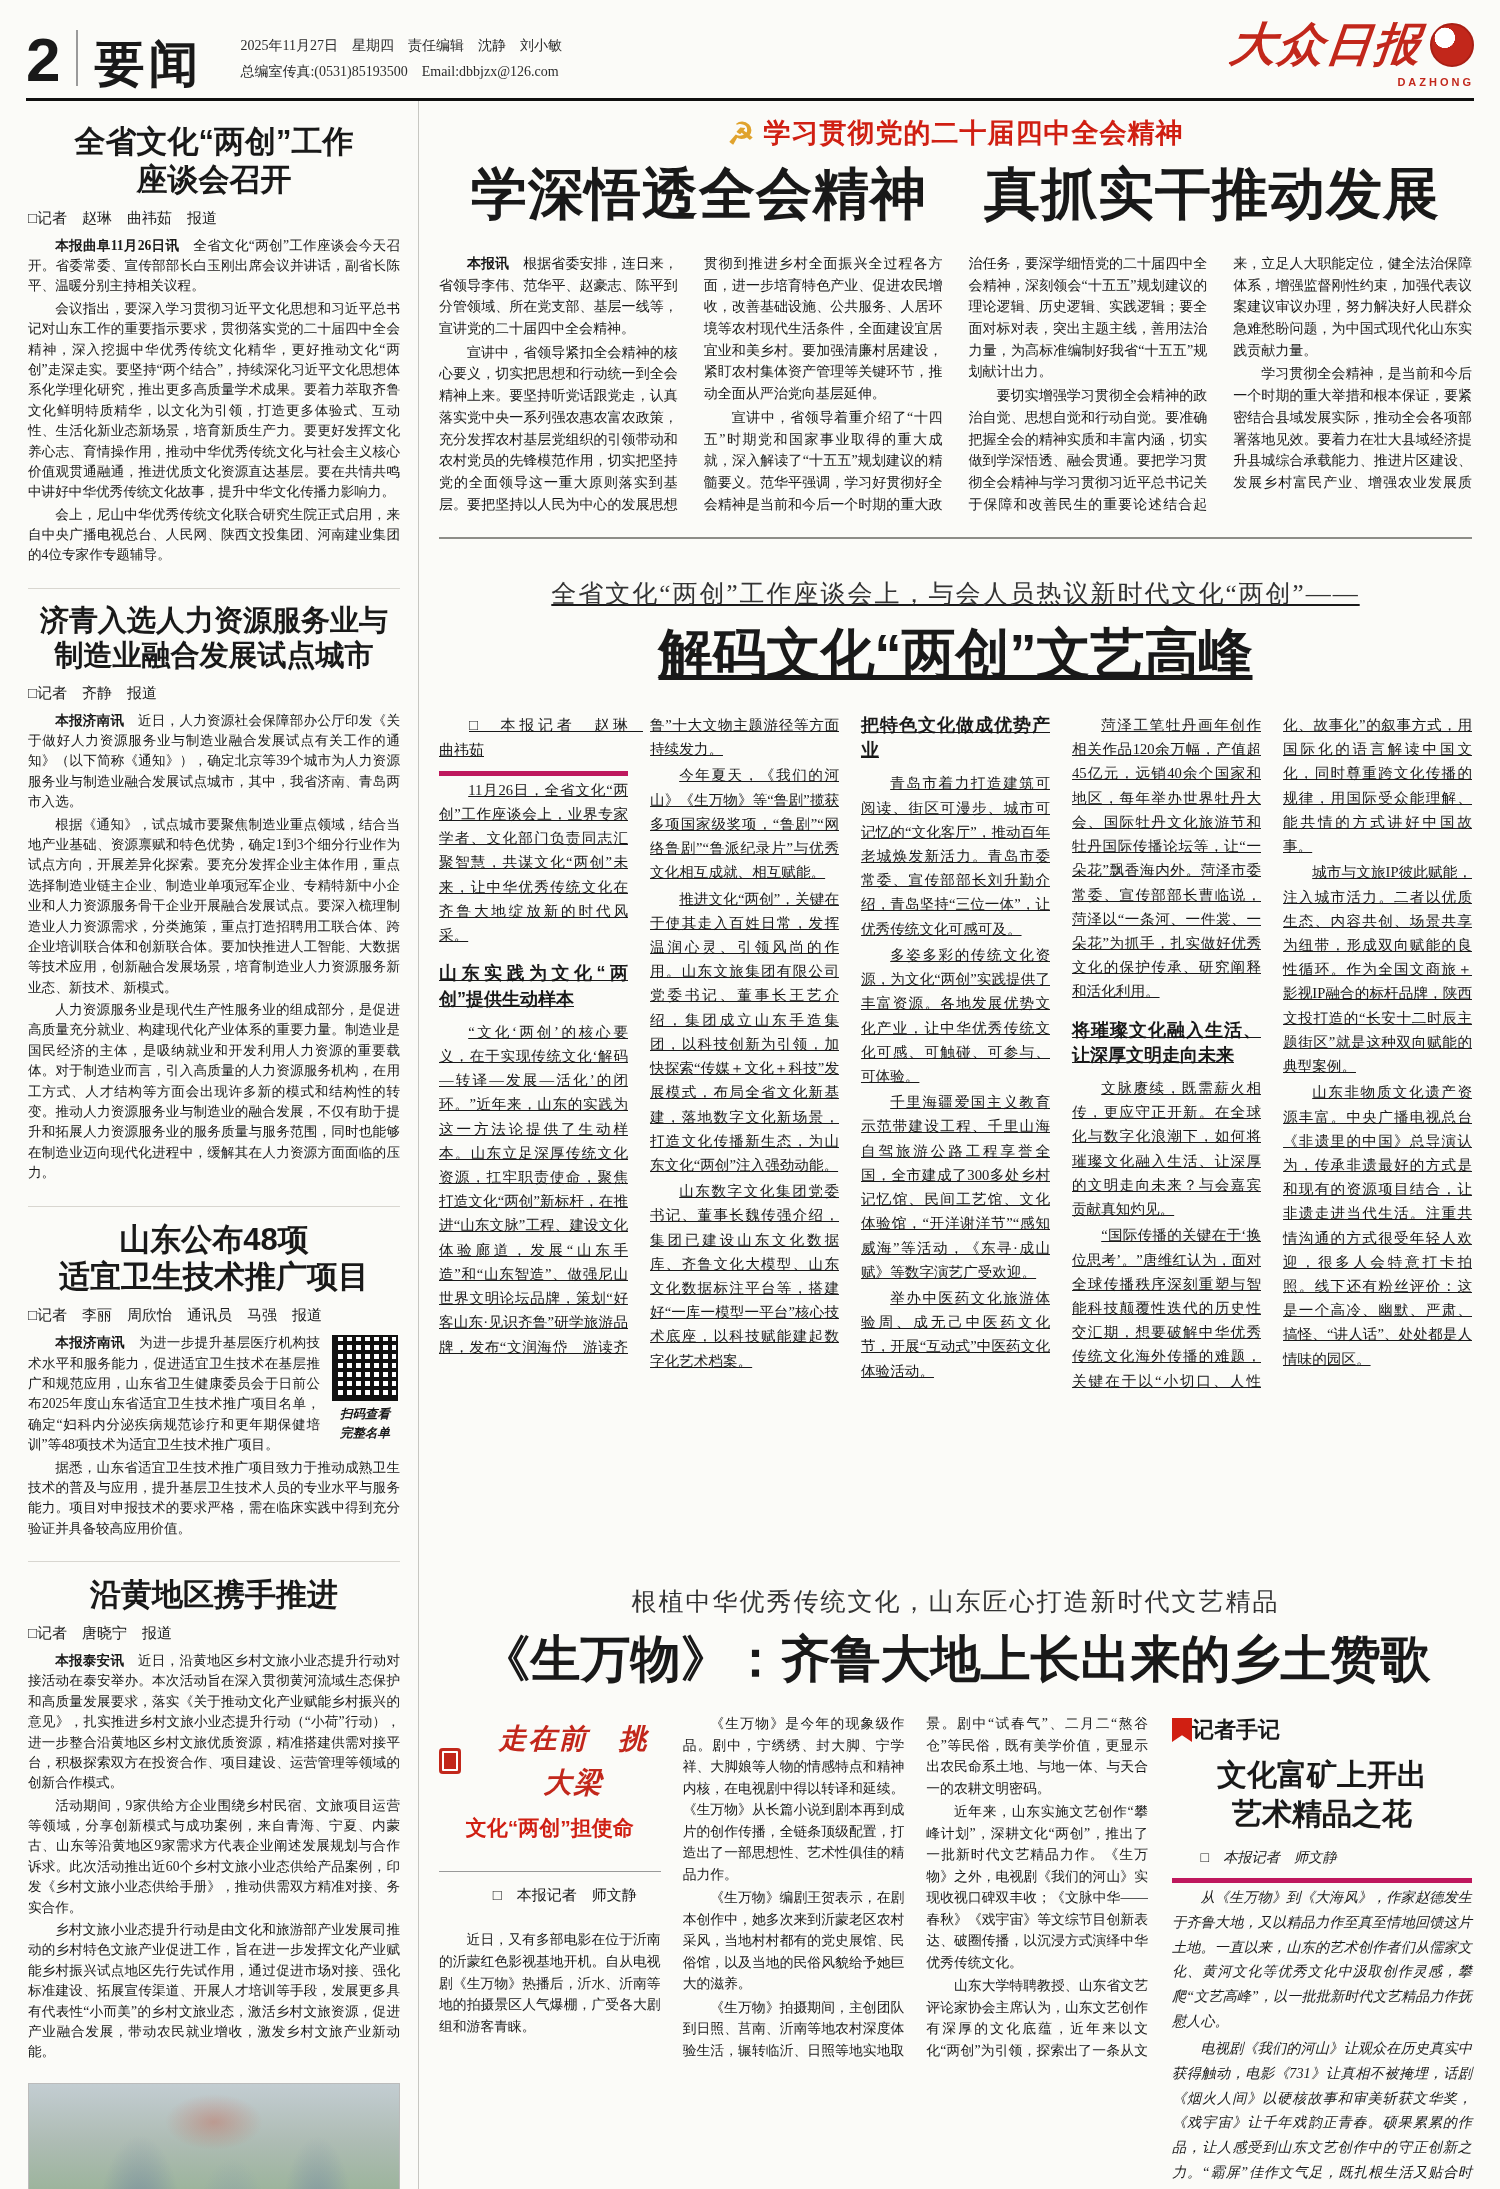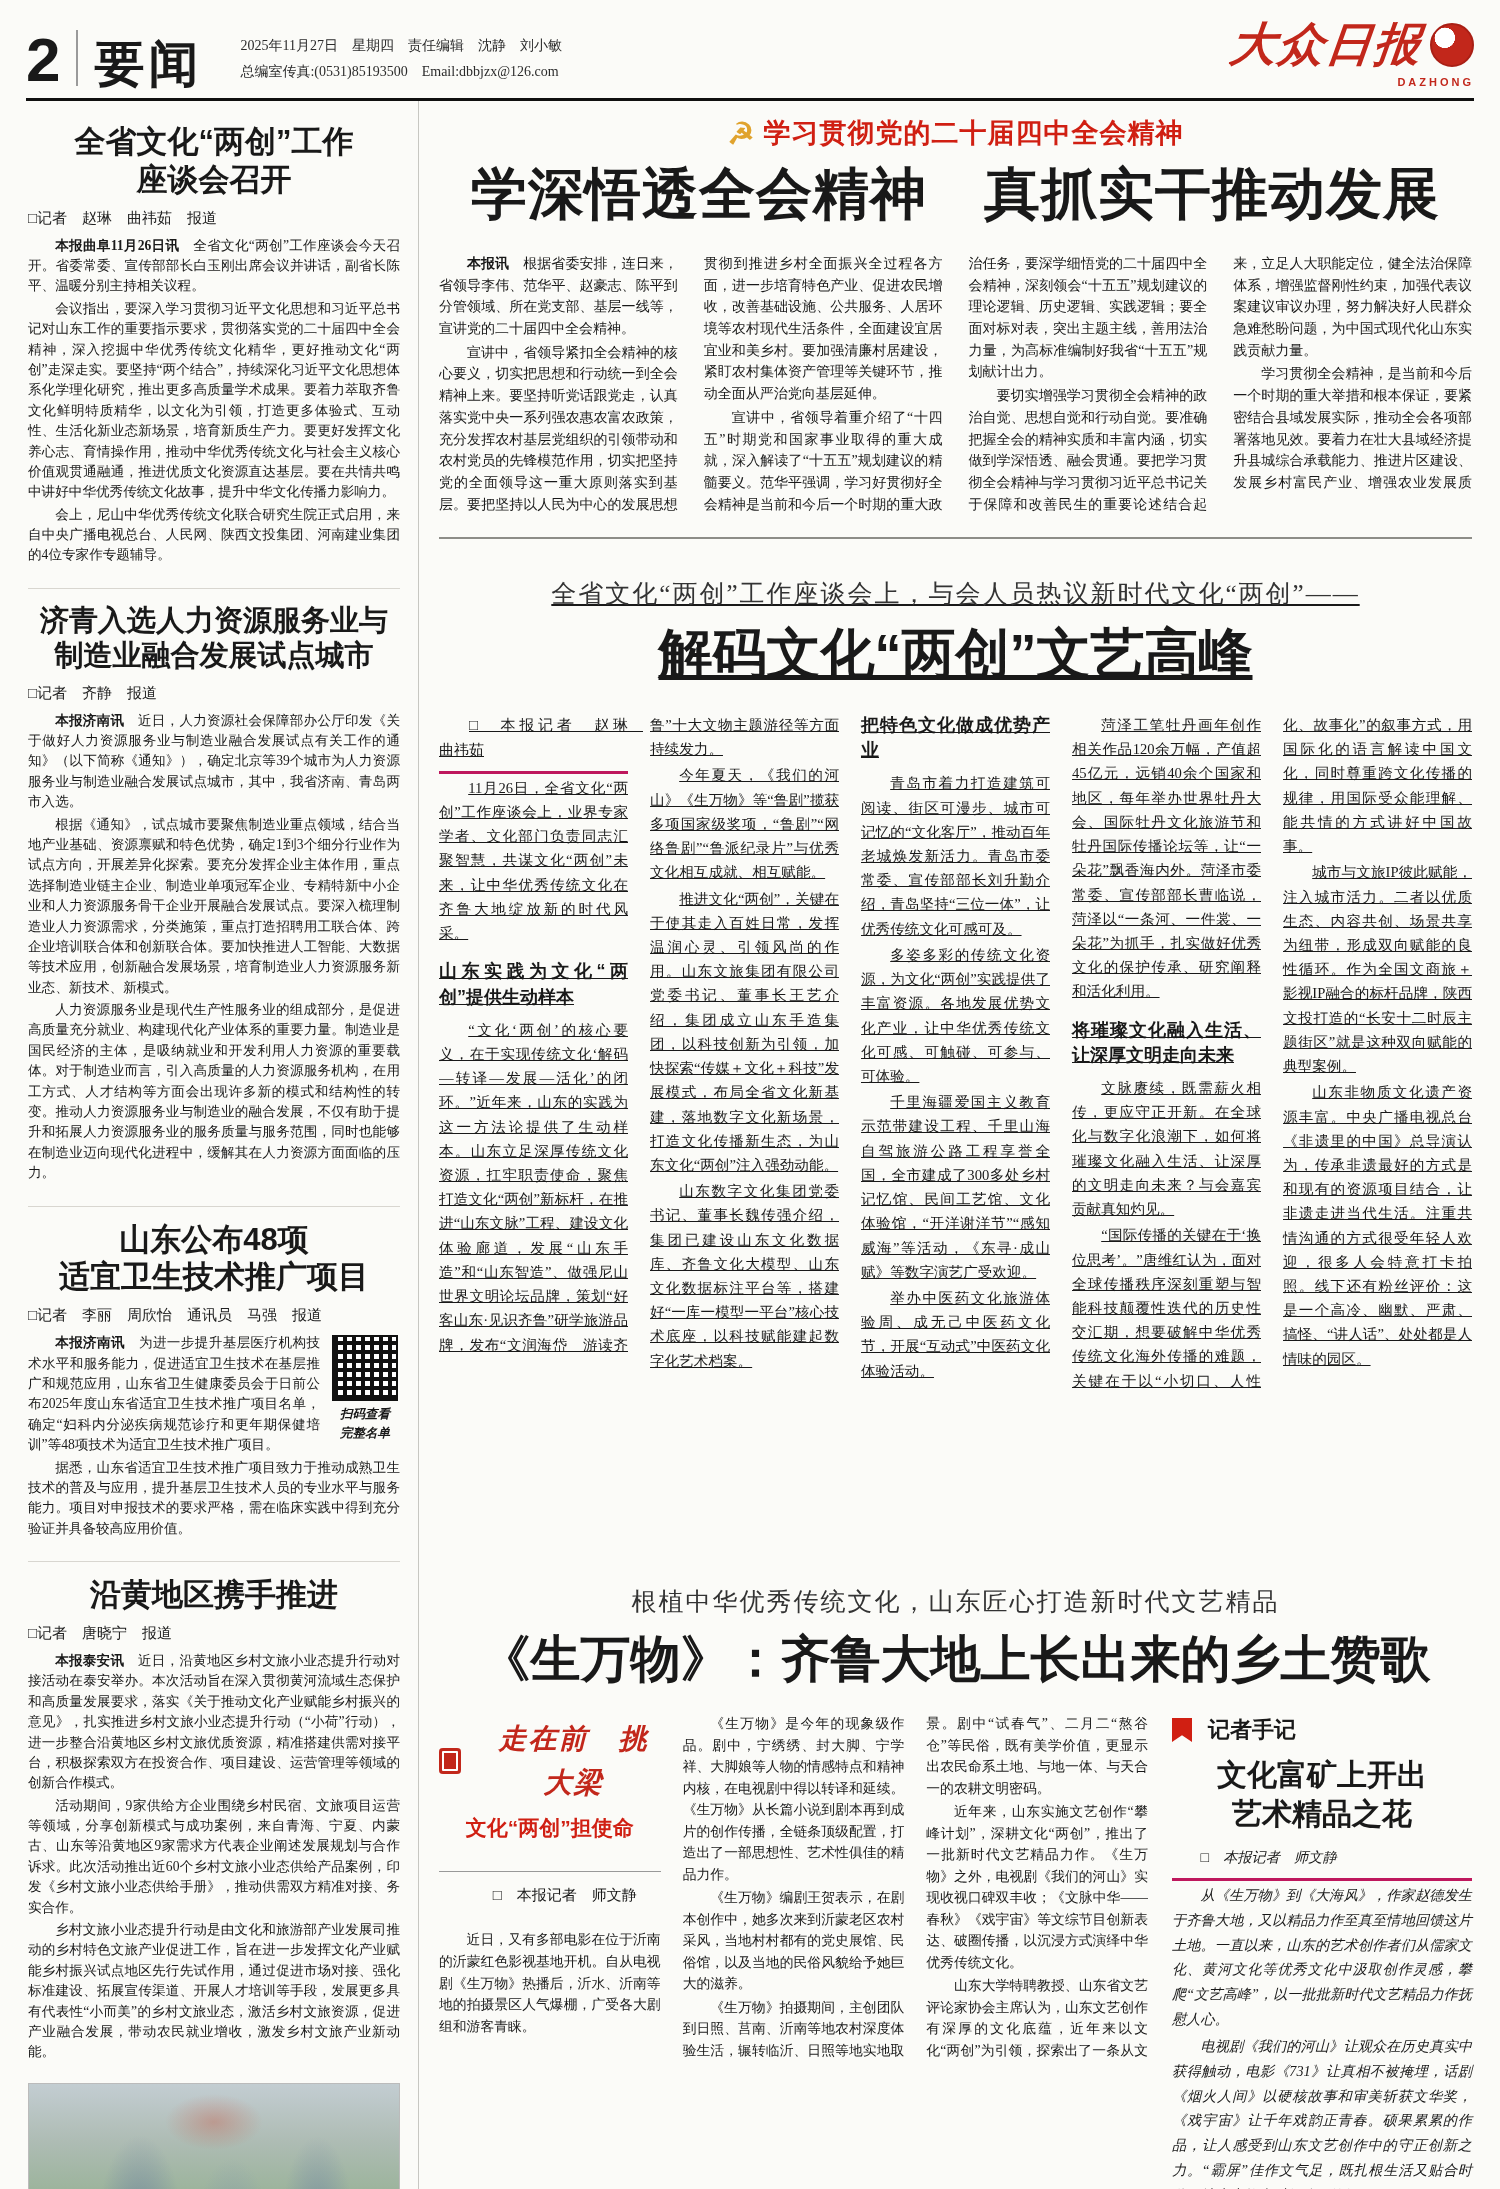--- a/index.html
+++ b/index.html
@@ -54,37 +54,37 @@
   .headline1{text-align:center;font-family:"Liberation Sans",sans-serif;font-weight:900;
              font-size:56px;letter-spacing:1px;margin:6px 0 20px;}
   .cols4{column-count:4;column-gap:26px;height:266px;overflow:hidden;
          font-size:14px;line-height:1.55;text-align:justify;}
   .cols4 p,.cols5 p,.cols3 p{margin:0 0 2px;text-indent:2em;}
   
   .sec2{border-top:2px solid #8d8d88;margin-top:18px;padding-top:38px;text-decoration:underline;}
   .kicker2{text-align:center;font-size:25px;color:#333;letter-spacing:2px;margin-bottom:8px;}
   .headline2{text-align:center;font-family:"Liberation Sans",sans-serif;font-weight:900;font-size:54px;margin:4px 0 22px;}
   .cols5{column-count:5;column-gap:22px;height:852px;overflow:hidden;font-size:14.6px;line-height:1.66;text-align:justify;}
-  .byline-u{font-size:15px;border-bottom:3px solid #be185d;padding-bottom:8px;margin-bottom:12px;text-indent:0;}
+  .byline-u{font-size:15px;border-bottom:5px solid #be185d;padding-bottom:8px;margin-bottom:12px;text-indent:0;}
   .subhead{font-family:"Liberation Sans",sans-serif;font-weight:800;font-size:18px;line-height:1.4;
            margin:14px 0 8px;text-indent:0;break-after:avoid;}
   
   .kicker3{text-align:center;font-size:25px;color:#333;letter-spacing:2px;margin:20px 0 8px;}
   .headline3{text-align:center;font-family:"Liberation Sans",sans-serif;font-weight:900;font-size:50px;margin:2px 0 20px;}
   .bottom-flex{display:flex;gap:24px;}
   .cols3{flex:1;column-count:3;column-gap:22px;height:352px;overflow:hidden;font-size:13.8px;line-height:1.56;text-align:justify;min-width:0;}
   .feature-box{break-inside:avoid;text-align:center;margin:4px 0 14px;}
   .feature-top{display:flex;align-items:center;justify-content:center;gap:8px;}
   .seal{width:26px;height:26px;background:#c2271b;border-radius:4px;display:inline-block;
         box-shadow:inset 0 0 0 3px #c2271b, inset 0 0 0 5px #fff;}
   .feature-cal{font-size:28px;font-weight:700;font-style:italic;color:#c2271b;letter-spacing:2px;margin-left:18px;}
   .feature-sub{font-family:"Liberation Sans",sans-serif;font-size:21px;font-weight:800;color:#d01f12;
                margin-top:8px;padding-bottom:26px;border-bottom:1px solid #999;}
   .notes{width:300px;flex:none;}
-  .notes-hd{display:flex;align-items:center;gap:16px;margin:2px 0 10px;}
+  .notes-hd{display:flex;align-items:center;gap:0;margin:2px 0 10px;}
   .notes-icon{width:20px;height:24px;background:#d01f12;display:inline-block;
               clip-path:polygon(0 0,100% 0,100% 100%,50% 72%,0 100%);}
   .notes-label{font-family:"Liberation Sans",sans-serif;font-size:22px;font-weight:900;}
   .notes-title{text-align:center;font-family:"Liberation Sans",sans-serif;font-weight:900;font-size:30px;line-height:1.3;margin:6px 0 12px;}
   .notes-title span{display:block;}
   .notes p{font-size:14.2px;font-style:italic;line-height:1.75;text-align:justify;text-indent:2em;margin:0 0 2px;}
 </style>
 </head>
 <body>
 

